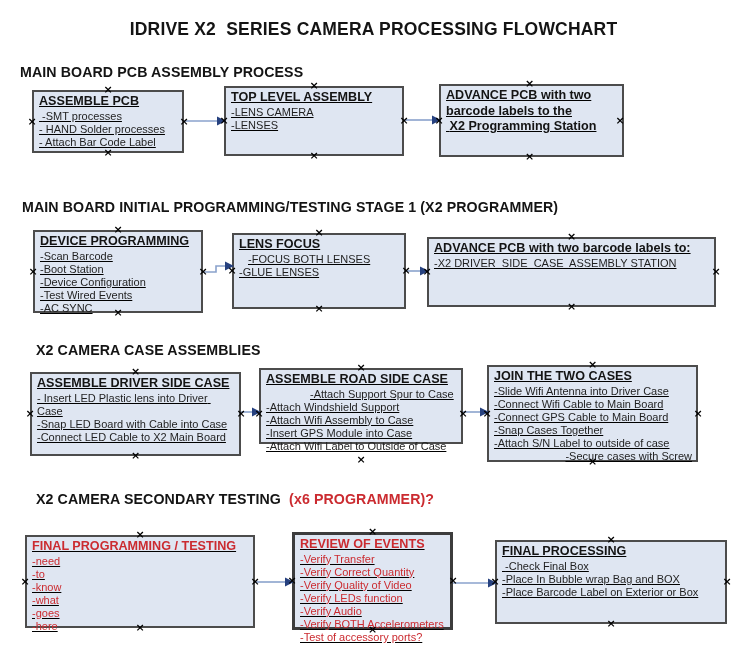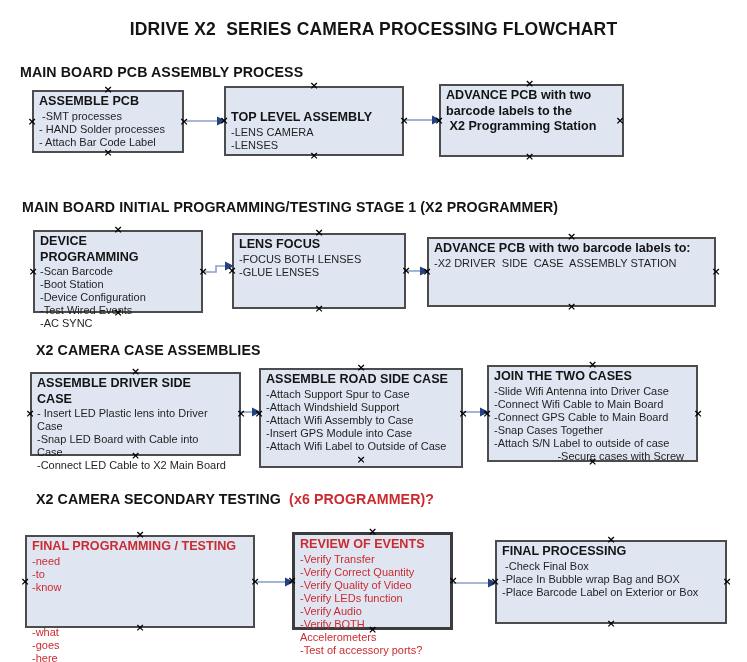--- a/index.html
+++ b/index.html
@@ -9,21 +9,21 @@
   }
   .page-title{
     position:absolute;left:0;top:19px;width:747px;text-align:center;
     font-size:17.5px;font-weight:bold;white-space:pre;color:#141414;letter-spacing:.2px;
   }
   .section-heading{
     position:absolute;font-size:14.2px;font-weight:bold;white-space:pre;letter-spacing:.1px;
   }
   .flow-box{
     position:absolute;box-sizing:border-box;
-    border:2px solid #4c4c4c;padding:2px 12px 0 5px;
+    border:2px solid #4c4c4c;padding:2px 4px 0 5px;text-decoration:underline;
   }
   .flow-box.thick{border-width:3px;}
   .box-title{font-size:12.6px;font-weight:bold;line-height:15.5px;white-space:pre-wrap;}
   .box-item{font-size:11px;line-height:13.1px;white-space:pre-wrap;}
   .handle{
     position:absolute;transform:translate(-50%,-55%);
     font-size:11px;font-weight:bold;line-height:10px;
     font-family:"DejaVu Sans",sans-serif;z-index:30;
   }
   .arrow-layer{position:absolute;left:0;top:0;z-index:20;pointer-events:none;}
@@ -34,78 +34,78 @@
 <div id="canvas">
   <div class="page-title">IDRIVE X2  SERIES CAMERA PROCESSING FLOWCHART</div>
 <div class="section-heading" style="left: 20px; top: 64px;"><span style="color: rgb(20, 20, 20);">MAIN BOARD PCB ASSEMBLY PROCESS</span></div>
     <div class="flow-box" style="left: 32px; top: 90px; width: 152px; height: 63px; background: rgb(223, 230, 242); border-color: rgb(76, 76, 76);">
       <div class="box-title" style="color: rgb(20, 20, 20);">ASSEMBLE PCB</div>
       <div class="box-item" style="color: rgb(31, 31, 31);"> -SMT processes</div>
       <div class="box-item" style="color: rgb(31, 31, 31);">- HAND Solder processes</div>
       <div class="box-item" style="color: rgb(31, 31, 31);">- Attach Bar Code Label</div>
     </div>
     <div class="flow-box" style="left: 224px; top: 86px; width: 180px; height: 70px; background: rgb(223, 230, 242); border-color: rgb(76, 76, 76);">
-      <div class="box-title" style="color: rgb(20, 20, 20); margin-top: 20px;">TOP LEVEL ASSEMBLY</div>
+      <div class="box-title" style="color: rgb(20, 20, 20);">TOP LEVEL ASSEMBLY</div>
       <div class="box-item" style="color: rgb(31, 31, 31);">-LENS CAMERA</div>
       <div class="box-item" style="color: rgb(31, 31, 31);">-LENSES</div>
     </div>
     <div class="flow-box" style="left: 439px; top: 84px; width: 185px; height: 73px; background: rgb(223, 230, 242); border-color: rgb(76, 76, 76);">
       <div class="box-title" style="color: rgb(20, 20, 20);">ADVANCE PCB with two
 barcode labels to the
  X2 Programming Station</div>
     </div>
     <div class="section-heading" style="left: 22px; top: 199px;"><span style="color: rgb(20, 20, 20);">MAIN BOARD INITIAL PROGRAMMING/TESTING STAGE 1 (X2 PROGRAMMER)</span></div>
     <div class="flow-box" style="left: 33px; top: 230px; width: 170px; height: 83px; background: rgb(223, 230, 242); border-color: rgb(76, 76, 76);">
       <div class="box-title" style="color: rgb(20, 20, 20);">DEVICE PROGRAMMING</div>
       <div class="box-item" style="color: rgb(31, 31, 31);">-Scan Barcode</div>
       <div class="box-item" style="color: rgb(31, 31, 31);">-Boot Station</div>
       <div class="box-item" style="color: rgb(31, 31, 31);">-Device Configuration</div>
       <div class="box-item" style="color: rgb(31, 31, 31);">-Test Wired Events</div>
       <div class="box-item" style="color: rgb(31, 31, 31);">-AC SYNC</div>
     </div>
     <div class="flow-box" style="left: 232px; top: 233px; width: 174px; height: 76px; background: rgb(223, 230, 242); border-color: rgb(76, 76, 76);">
       <div class="box-title" style="color: rgb(20, 20, 20);">LENS FOCUS</div>
-      <div class="box-item" style="color: rgb(31, 31, 31);">-FOCUS BOTH LENSES</div>
+      <div class="box-item" style="color: rgb(31, 31, 31); margin-left: 9px;">-FOCUS BOTH LENSES</div>
       <div class="box-item" style="color: rgb(31, 31, 31);">-GLUE LENSES</div>
     </div>
     <div class="flow-box" style="left: 427px; top: 237px; width: 289px; height: 70px; background: rgb(223, 230, 242); border-color: rgb(76, 76, 76);">
       <div class="box-title" style="color: rgb(20, 20, 20);">ADVANCE PCB with two barcode labels to:</div>
       <div class="box-item" style="color: rgb(31, 31, 31);">-X2 DRIVER  SIDE  CASE  ASSEMBLY STATION</div>
     </div>
     <div class="section-heading" style="left: 36px; top: 342px;"><span style="color: rgb(20, 20, 20);">X2 CAMERA CASE ASSEMBLIES</span></div>
     <div class="flow-box" style="left: 30px; top: 372px; width: 211px; height: 84px; background: rgb(223, 230, 242); border-color: rgb(76, 76, 76);">
       <div class="box-title" style="color: rgb(20, 20, 20);">ASSEMBLE DRIVER SIDE CASE</div>
       <div class="box-item" style="color: rgb(31, 31, 31);">- Insert LED Plastic lens into Driver Case</div>
       <div class="box-item" style="color: rgb(31, 31, 31);">-Snap LED Board with Cable into Case</div>
       <div class="box-item" style="color: rgb(31, 31, 31);">-Connect LED Cable to X2 Main Board</div>
     </div>
-    <div class="flow-box" style="left: 259px; top: 368px; width: 204px; height: 100px; background: rgb(223, 230, 242); border-color: rgb(76, 76, 76);">
+    <div class="flow-box" style="left: 259px; top: 368px; width: 204px; height: 76px; background: rgb(223, 230, 242); border-color: rgb(76, 76, 76);">
       <div class="box-title" style="color: rgb(20, 20, 20);">ASSEMBLE ROAD SIDE CASE</div>
-      <div class="box-item" style="color: rgb(31, 31, 31);">-Attach Support Spur to Case</div>
+      <div class="box-item" style="color: rgb(31, 31, 31); margin-left: 44px;">-Attach Support Spur to Case</div>
       <div class="box-item" style="color: rgb(31, 31, 31);">-Attach Windshield Support</div>
       <div class="box-item" style="color: rgb(31, 31, 31);">-Attach Wifi Assembly to Case</div>
       <div class="box-item" style="color: rgb(31, 31, 31);">-Insert GPS Module into Case</div>
       <div class="box-item" style="color: rgb(31, 31, 31);">-Attach Wifi Label to Outside of Case</div>
     </div>
     <div class="flow-box" style="left: 487px; top: 365px; width: 211px; height: 97px; background: rgb(223, 230, 242); border-color: rgb(76, 76, 76);">
       <div class="box-title" style="color: rgb(20, 20, 20);">JOIN THE TWO CASES</div>
       <div class="box-item" style="color: rgb(31, 31, 31);">-Slide Wifi Antenna into Driver Case</div>
       <div class="box-item" style="color: rgb(31, 31, 31);">-Connect Wifi Cable to Main Board</div>
       <div class="box-item" style="color: rgb(31, 31, 31);">-Connect GPS Cable to Main Board</div>
       <div class="box-item" style="color: rgb(31, 31, 31);">-Snap Cases Together</div>
       <div class="box-item" style="color: rgb(31, 31, 31);">-Attach S/N Label to outside of case</div>
       <div class="box-item" style="color: rgb(31, 31, 31); text-align: right;">-Secure cases with Screw</div>
     </div>
     <div class="section-heading" style="left: 36px; top: 491px;"><span style="color: rgb(20, 20, 20);">X2 CAMERA SECONDARY TESTING  </span><span style="color: rgb(203, 43, 48);">(x6 PROGRAMMER)?</span></div>
     <div class="flow-box" style="left: 25px; top: 535px; width: 230px; height: 93px; background: rgb(223, 230, 242); border-color: rgb(76, 76, 76);">
       <div class="box-title" style="color: rgb(203, 43, 48);">FINAL PROGRAMMING / TESTING</div>
       <div class="box-item" style="color: rgb(203, 43, 48);">-need</div>
       <div class="box-item" style="color: rgb(203, 43, 48);">-to</div>
       <div class="box-item" style="color: rgb(203, 43, 48);">-know</div>
-      <div class="box-item" style="color: rgb(203, 43, 48); margin-top: 32px;">-what</div>
+      <div class="box-item" style="color: rgb(203, 43, 48);">-what</div>
       <div class="box-item" style="color: rgb(203, 43, 48);">-goes</div>
       <div class="box-item" style="color: rgb(203, 43, 48);">-here</div>
     </div>
     <div class="flow-box thick" style="left: 292px; top: 532px; width: 161px; height: 98px; background: rgb(223, 230, 242); border-color: rgb(60, 60, 60);">
       <div class="box-title" style="color: rgb(203, 43, 48);">REVIEW OF EVENTS</div>
       <div class="box-item" style="color: rgb(203, 43, 48);">-Verify Transfer</div>
       <div class="box-item" style="color: rgb(203, 43, 48);">-Verify Correct Quantity</div>
       <div class="box-item" style="color: rgb(203, 43, 48);">-Verify Quality of Video</div>
       <div class="box-item" style="color: rgb(203, 43, 48);">-Verify LEDs function</div>
       <div class="box-item" style="color: rgb(203, 43, 48);">-Verify Audio</div>

